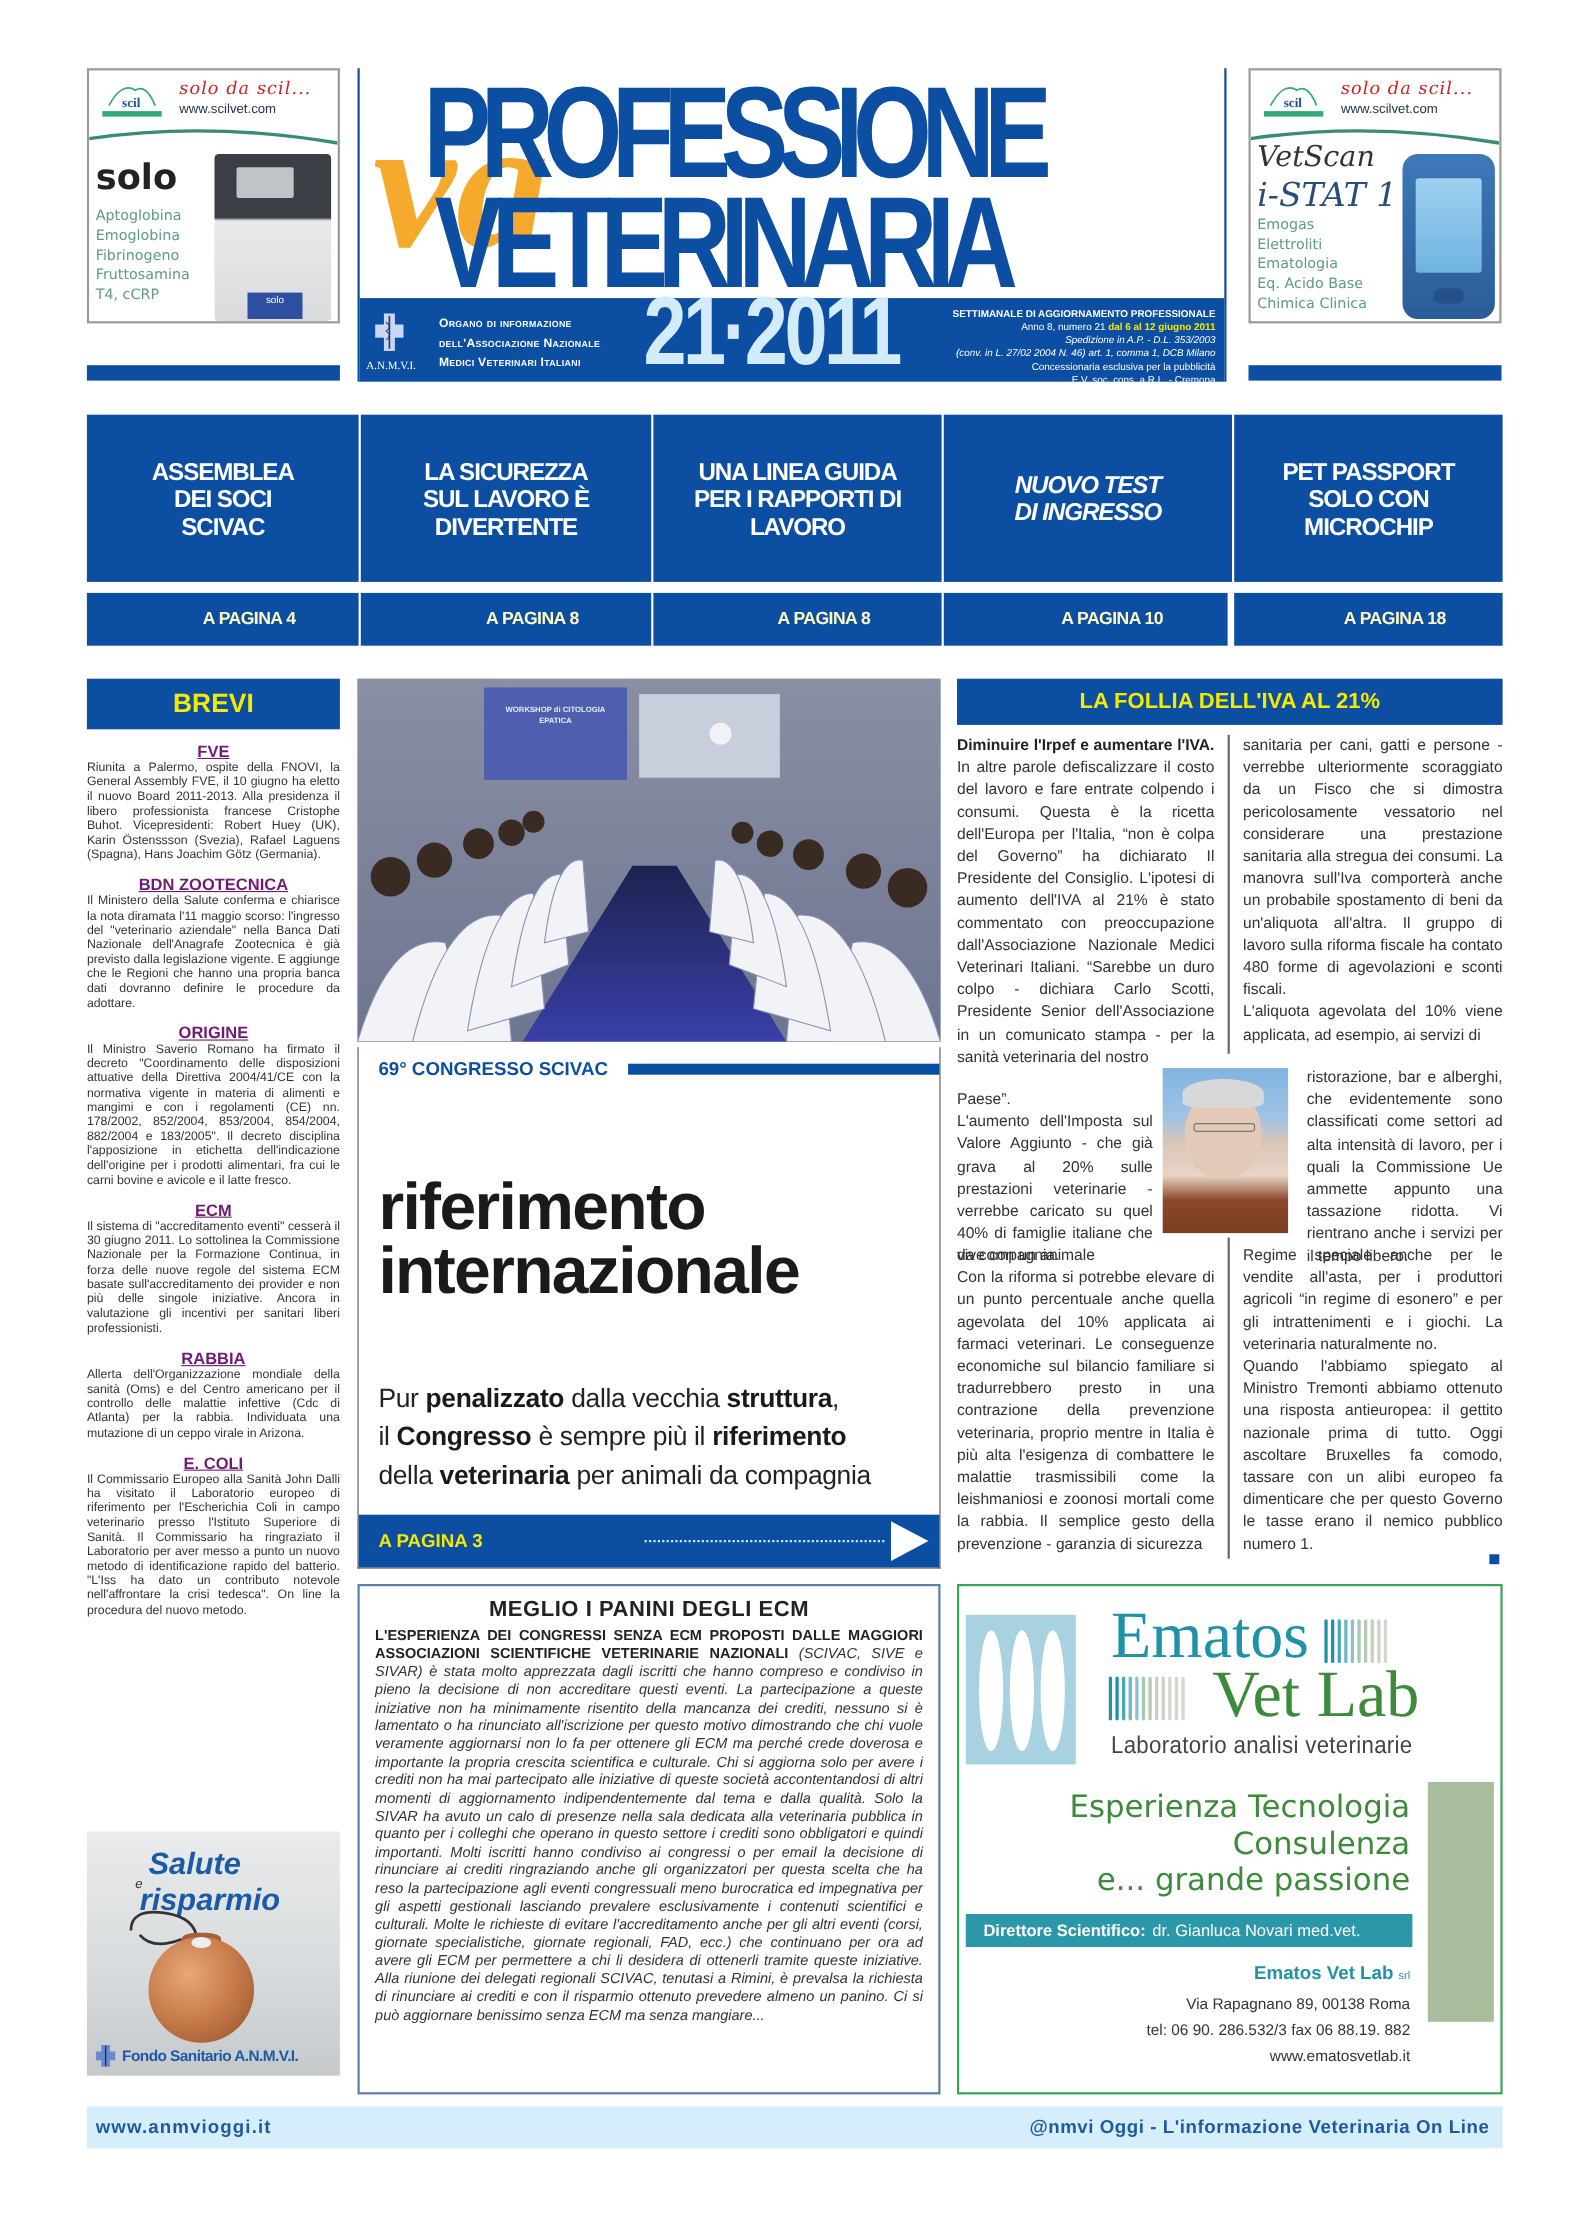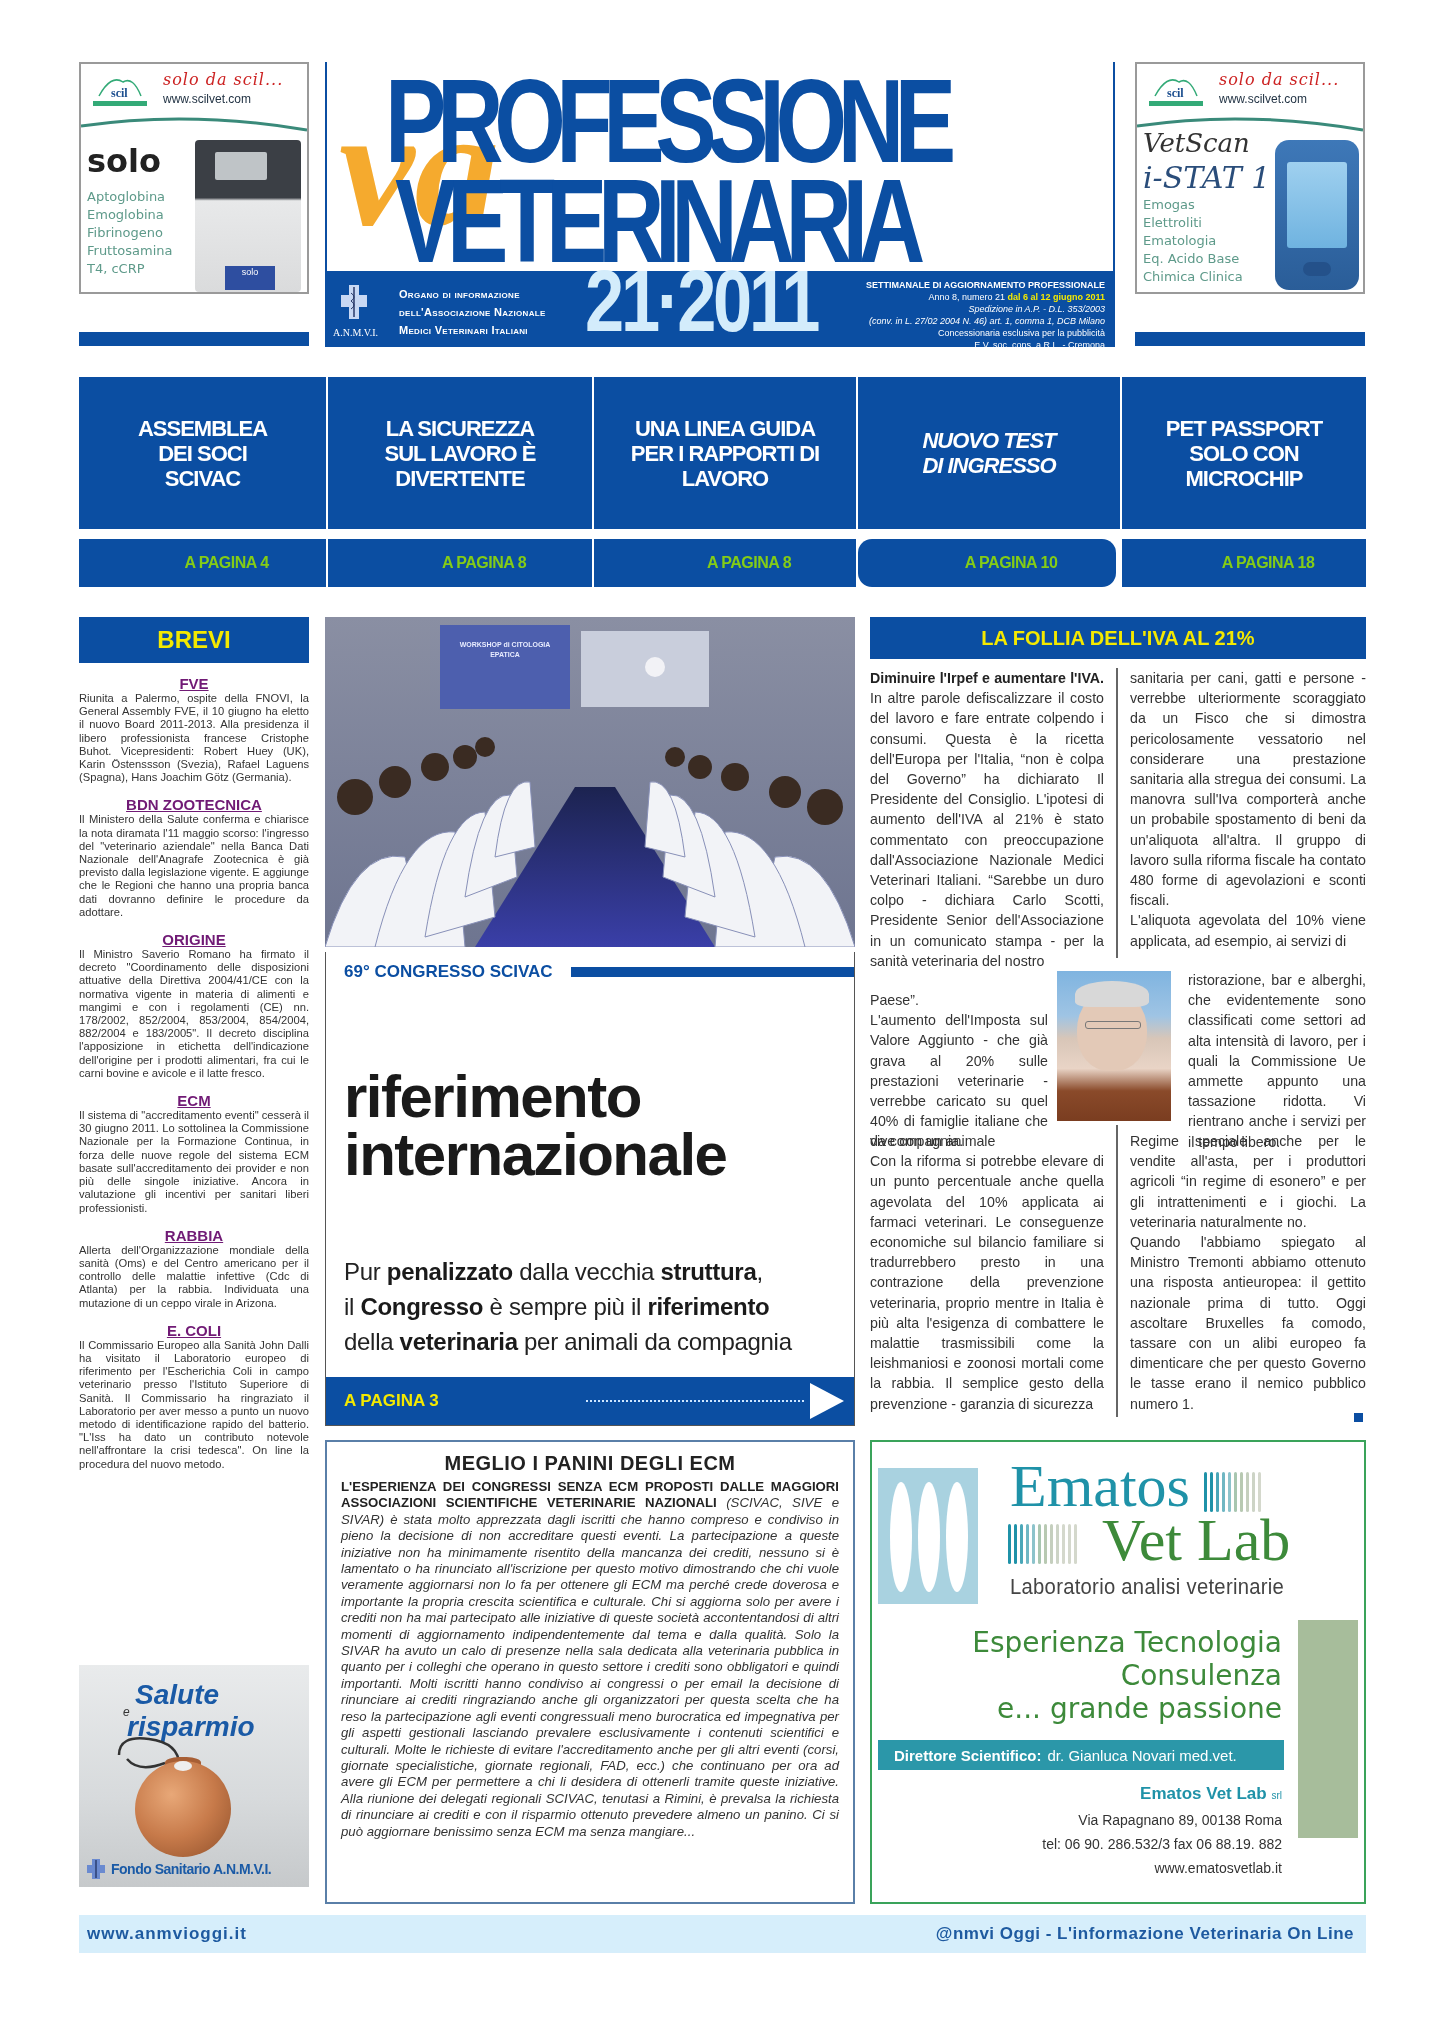--- a/index.html
+++ b/index.html
@@ -26,21 +26,21 @@
   .mast-org { position: absolute; left: 36px; top: 14px; color: #fff; font-size: 11px; font-weight: bold; line-height: 18px; letter-spacing: 0.3px; }
   .mast-anmvi { position: absolute; left: 6px; top: 56px; color: #fff; font-size: 10px; font-family: "Liberation Serif", serif; }
   .mast-cross { position: absolute; left: 14px; top: 12px; width: 26px; height: 38px; }
   .mast-issue { position: absolute; left: 258px; top: -14px; font-size: 88px; font-weight: bold; color: #d3ecfb; letter-spacing: -4px; transform: scaleX(0.8); transform-origin: left top; line-height: 1; }
   .mast-info { position: absolute; right: 8px; top: 8px; text-align: right; color: #fff; font-size: 9px; line-height: 12px; }
   .mast-info .yellow { color: #f4e900; font-weight: bold; }
   .mast-info i { font-style: italic; }
   
   .tiles { left: 79px; top: 377px; width: 1287px; }
   .tile { position: absolute; top: 0; height: 152px; background: #0b4ea2; color: #fff; display: flex; align-items: center; justify-content: center; text-align: center; font-weight: bold; font-size: 22px; line-height: 25px; letter-spacing: -1px; cursor: pointer; }
-  .tile-pg { position: absolute; top: 162px; height: 48px; background: #0b4ea2; color: #84cc16; display: flex; align-items: center; justify-content: center; font-weight: bold; font-size: 16px; letter-spacing: -0.5px; cursor: pointer; padding-left: 48px; }
+  .tile-pg { position: absolute; top: 162px; height: 48px; background: #0b4ea2; color: #fef9c3; display: flex; align-items: center; justify-content: center; font-weight: bold; font-size: 16px; letter-spacing: -0.5px; cursor: pointer; padding-left: 48px; }
   
   .brevi-head { left: 79px; top: 617px; width: 230px; height: 46px; background: #0b4ea2; color: #f4e900; font-weight: bold; font-size: 24px; display: flex; align-items: center; justify-content: center; }
   .brevi { left: 79px; top: 675px; width: 230px; font-size: 11.2px; line-height: 13.2px; color: #333; }
   .brevi h3 { text-align: center; font-size: 15px; text-decoration: underline; color: #701a75; margin-top: 12px; line-height: 17px; }
   .brevi h3:first-child { margin-top: 0; }
   .brevi p { text-align: justify; }
   
   .photo { left: 325px; top: 617px; width: 530px; height: 330px; overflow: hidden; background: #5b6a90; }
   
   .story { left: 325px; top: 952px; width: 530px; height: 474px; border: 1px solid #555; border-top: none; background: #fff; }
@@ -194,21 +194,21 @@
   <div class="tile" style="left:779px;width:262px;font-style:italic;">
       <span style="max-width:150px;">NUOVO TEST DI INGRESSO</span>
     </div>
   <div class="tile" style="left:1043px;width:244px;">
       <span style="max-width:180px;">PET PASSPORT SOLO CON MICROCHIP</span>
     </div>
 
   <div class="tile-pg" style="left:0;width:247px;">A PAGINA 4</div>
   <div class="tile-pg" style="left:249px;width:264px;">A PAGINA 8</div>
   <div class="tile-pg" style="left:515px;width:262px;">A PAGINA 8</div>
-  <div class="tile-pg" style="left:779px;width:258px;border-radius:14px;">A PAGINA 10</div>
+  <div class="tile-pg" style="left:779px;width:258px;">A PAGINA 10</div>
   <div class="tile-pg" style="left:1043px;width:244px;">A PAGINA 18</div>
 </div>
 
 <div class="abs brevi-head">BREVI</div>
 <div class="abs brevi">
   <h3>FVE</h3>
   <p>Riunita a Palermo, ospite della FNOVI, la General Assembly FVE, il 10 giugno ha eletto il nuovo Board 2011-2013. Alla presidenza il libero professionista francese Cristophe Buhot. Vicepresidenti: Robert Huey (UK), Karin Östenssson (Svezia), Rafael Laguens (Spagna), Hans Joachim Götz (Germania).</p>
   <h3>BDN ZOOTECNICA</h3>
   <p>Il Ministero della Salute conferma e chiarisce la nota diramata l'11 maggio scorso: l'ingresso del "veterinario aziendale" nella Banca Dati Nazionale dell'Anagrafe Zootecnica è già previsto dalla legislazione vigente. E aggiunge che le Regioni che hanno una propria banca dati dovranno definire le procedure da adottare.</p>
   <h3>ORIGINE</h3>

